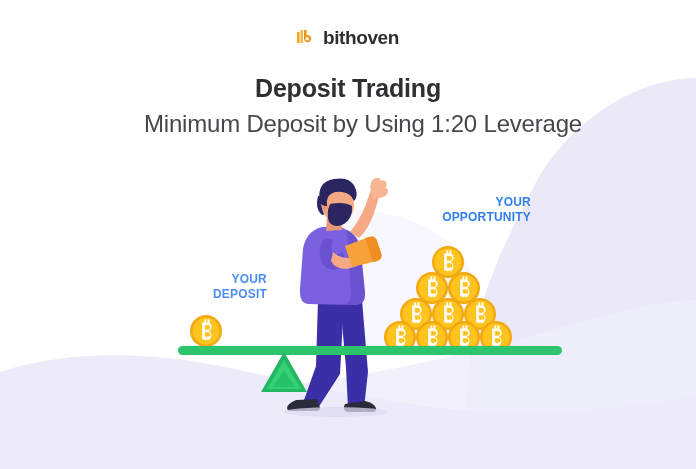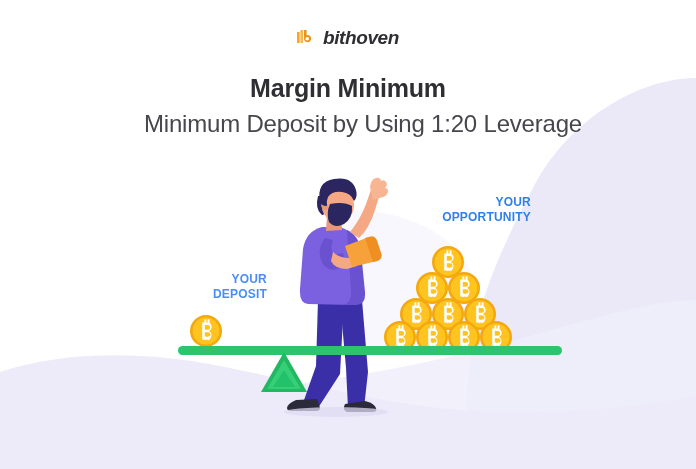--- a/index.html
+++ b/index.html
@@ -31,21 +31,20 @@
     left: 0;
     top: 28px;
     width: 696px;
     text-align: center;
     height: 24px;
   }
   .logo-inner {
     display: inline-flex;
     align-items: center;
     gap: 8px;
-    font-style: italic;
   }
   .logo-mark {
     display: block;
     width: 17px;
     height: 17px;
     margin-right: 1px;
   }
   .logo-text {
     font-size: 19px;
     font-weight: bold;
@@ -131,21 +130,21 @@
       <svg class="logo-mark" viewBox="0 0 17 17">
         <rect x="0" y="3" width="2.6" height="11" fill="#f5a623"></rect>
         <rect x="3.4" y="1" width="2.6" height="13" fill="#f7b84b"></rect>
         <path d="M7 1 h2.6 v5.2 a3.6 3.6 0 1 1 -2.6 3.5 Z" fill="#e8951a"></path>
         <circle cx="10.2" cy="9.8" r="1.8" fill="#ffffff"></circle>
       </svg>
       <span class="logo-text">bithoven</span>
     </span>
   </div>
 
-  <div class="title">Margin Minimum</div>
+  <div class="title">Deposit Trading</div>
   <div class="subtitle">Minimum Deposit by Using 1:20 Leverage</div>
 
   <svg class="scene" viewBox="0 0 696 469">
 
     <defs>
       <g id="btc-coin">
         <circle cx="0" cy="0" r="16" fill="#f2a90f"></circle>
         <circle cx="0" cy="0" r="13.4" fill="#ffc41f"></circle>
         <path d="M-3.8 -8.6 h5.2 a4.4 4.4 0 0 1 1.4 8.5 a4.6 4.6 0 0 1 -1.1 8.7 h-5.5 z
                  M-1.2 -5.9 v4.6 h3.0 a2.3 2.3 0 0 0 0 -4.6 z

